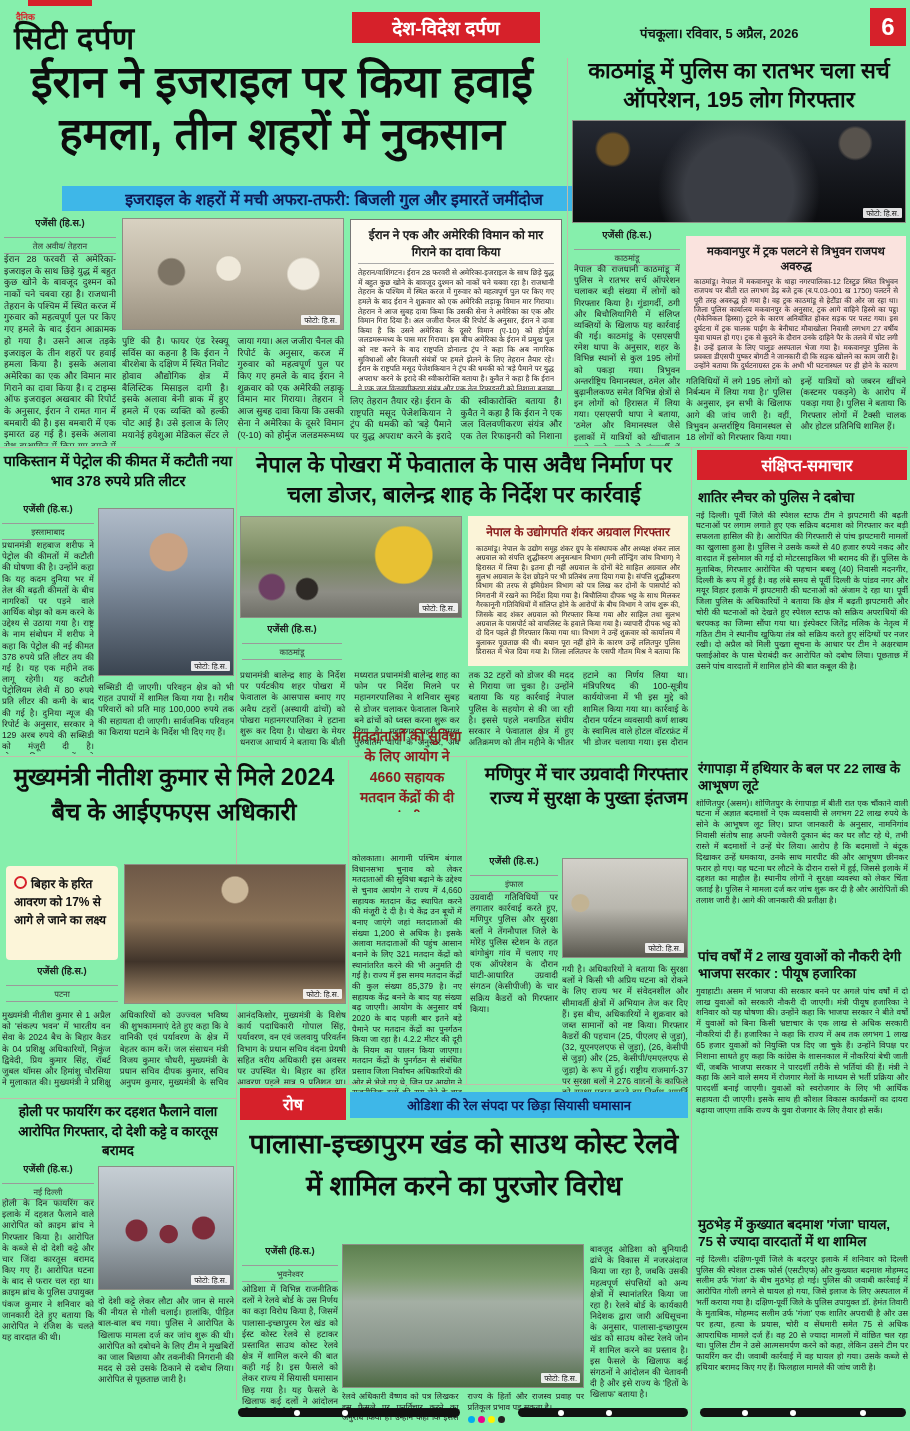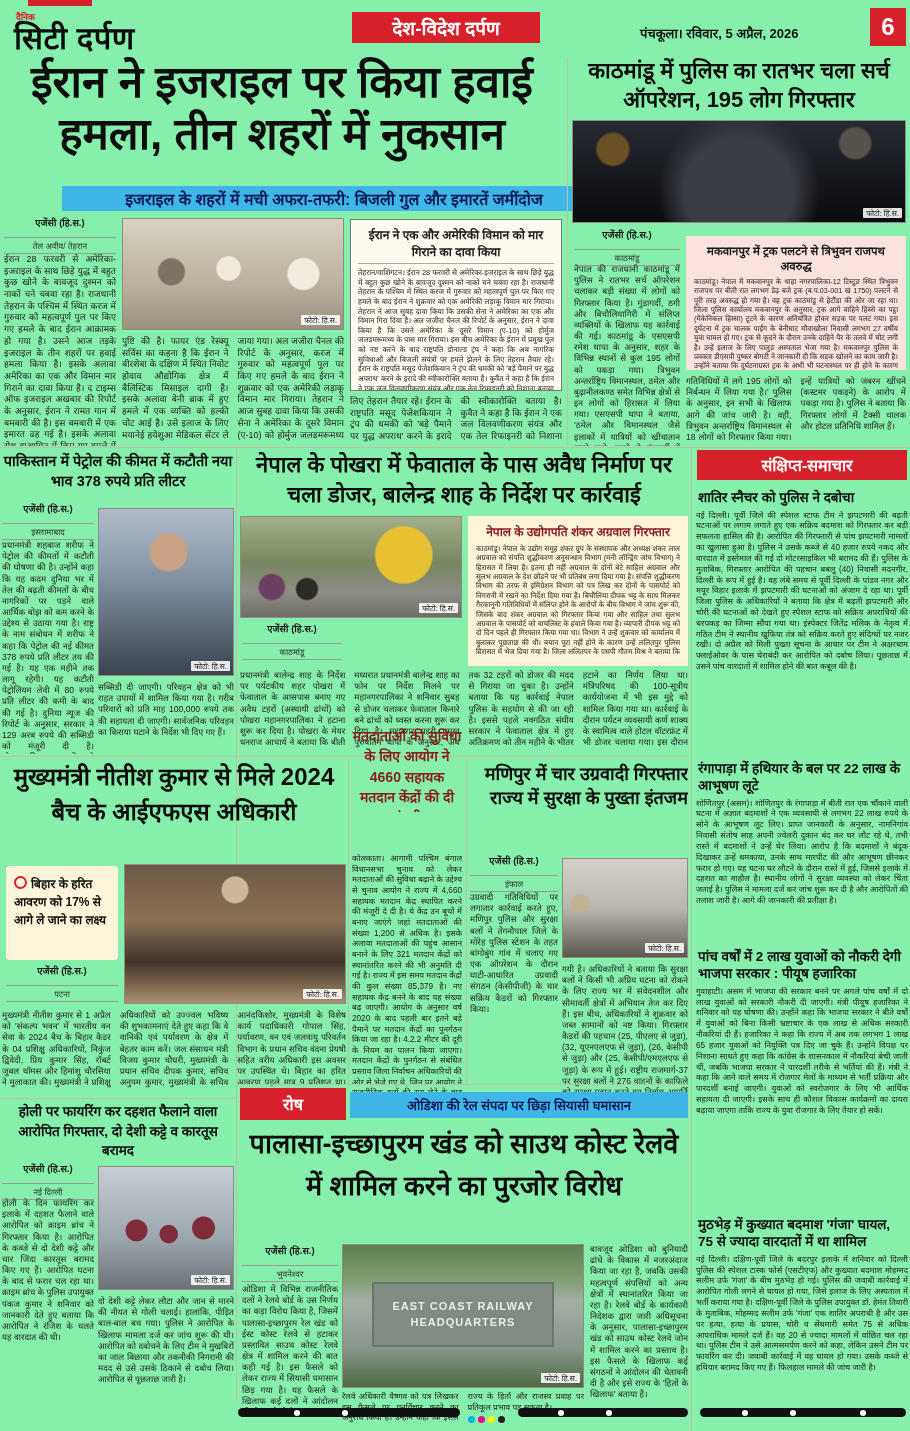--- a/index.html
+++ b/index.html
@@ -184,21 +184,20 @@
   <div class="abs hl" style="left:240px;top:1124px;width:448px;height:114px;font-size:27px;line-height:1.55;">पालासा-इच्छापुरम खंड को साउथ कोस्ट रेलवे में शामिल करने का पुरजोर विरोध</div>
   <div class="abs bluestrip" style="left:350px;top:1092px;width:338px;height:26px;font-size:13px;">
     <span>ओडिशा की रेल संपदा पर छिड़ा सियासी घमासान</span>
   </div>
   <div class="abs" style="left:242px;top:1244px;width:96px;">
     <div class="byline">एजेंसी (हि.स.)</div>
     <div class="dateline">भुवनेश्वर</div>
   </div>
   <div class="abs body-text" style="left:242px;top:1284px;width:96px;height:144px;">ओडिशा में विभिन्न राजनीतिक दलों ने रेलवे बोर्ड के उस निर्णय का कड़ा विरोध किया है, जिसमें पालासा-इच्छापुरम रेल खंड को ईस्ट कोस्ट रेलवे से हटाकर प्रस्तावित साउथ कोस्ट रेलवे क्षेत्र में शामिल करने की बात कही गई है। इस फैसले को लेकर राज्य में सियासी घमासान छिड़ गया है। यह फैसले के खिलाफ कई दलों ने आंदोलन की चेतावनी दी है।</div>
   <div class="abs photo ph-railway" style="left:342px;top:1244px;width:242px;height:144px;">
-    <div class="sign">EAST COAST RAILWAY HEADQUARTERS</div>
     <span class="credit">फोटो: हि.स.</span>
   </div>
   <div class="abs body-text cols2" style="left:342px;top:1392px;width:242px;height:36px;font-size:8.2px;">रेलवे अधिकारी वैष्णव को पत्र लिखकर इस फैसले पर पुनर्विचार करने का अनुरोध किया है। उन्होंने कहा कि इससे राज्य के हितों और राजस्व प्रवाह पर प्रतिकूल प्रभाव पड़ सकता है।</div>
   <div class="abs body-text" style="left:590px;top:1244px;width:98px;height:184px;">बावजूद ओडिशा को बुनियादी ढांचे के विकास में नजरअंदाज किया जा रहा है, जबकि उसकी महत्वपूर्ण संपत्तियों को अन्य क्षेत्रों में स्थानांतरित किया जा रहा है। रेलवे बोर्ड के कार्यकारी निदेशक द्वारा जारी अधिसूचना के अनुसार, पालासा-इच्छापुरम खंड को साउथ कोस्ट रेलवे जोन में शामिल करने का प्रस्ताव है। इस फैसले के खिलाफ कई संगठनों ने आंदोलन की चेतावनी दी है और इसे राज्य के 'हितों के खिलाफ' बताया है।</div>
 
   <div id="briefs" class="abs" style="left:696px;top:450px;width:212px;height:981px;">
     <div class="redbox" style="width:200px;height:30px;margin:0 auto;font-size:16px;padding-left:10px;">
       <span>संक्षिप्त-समाचार</span>
     </div>
     <div>

